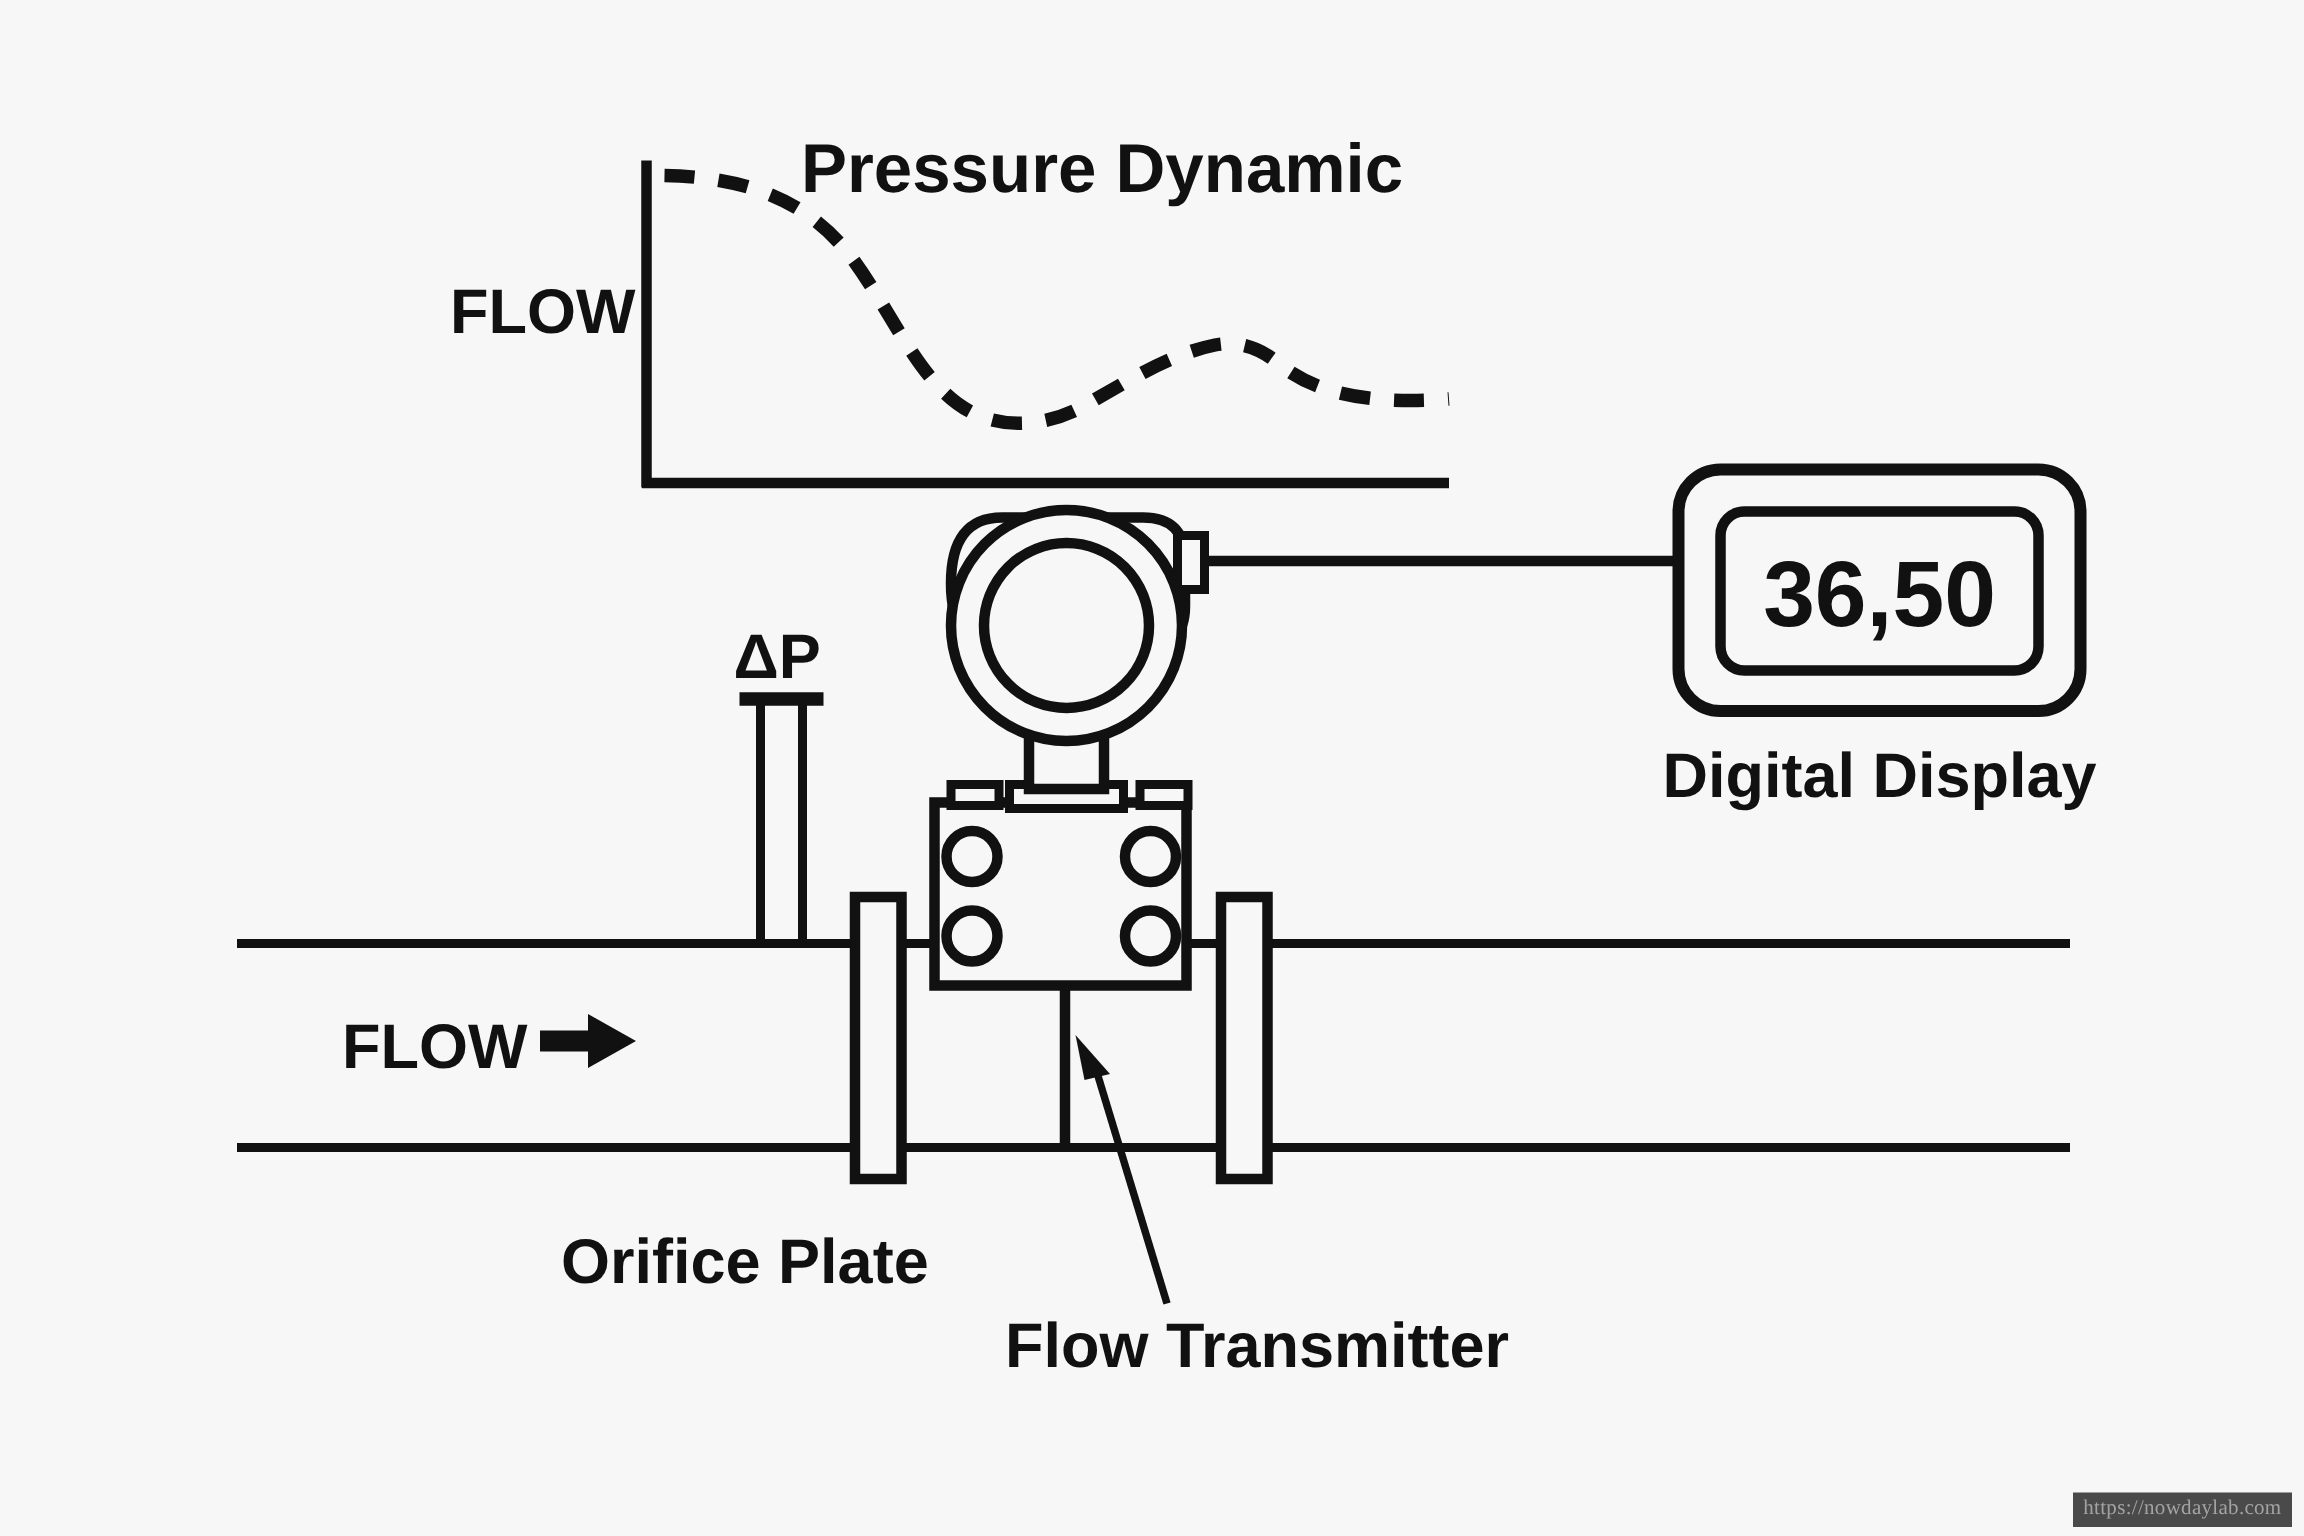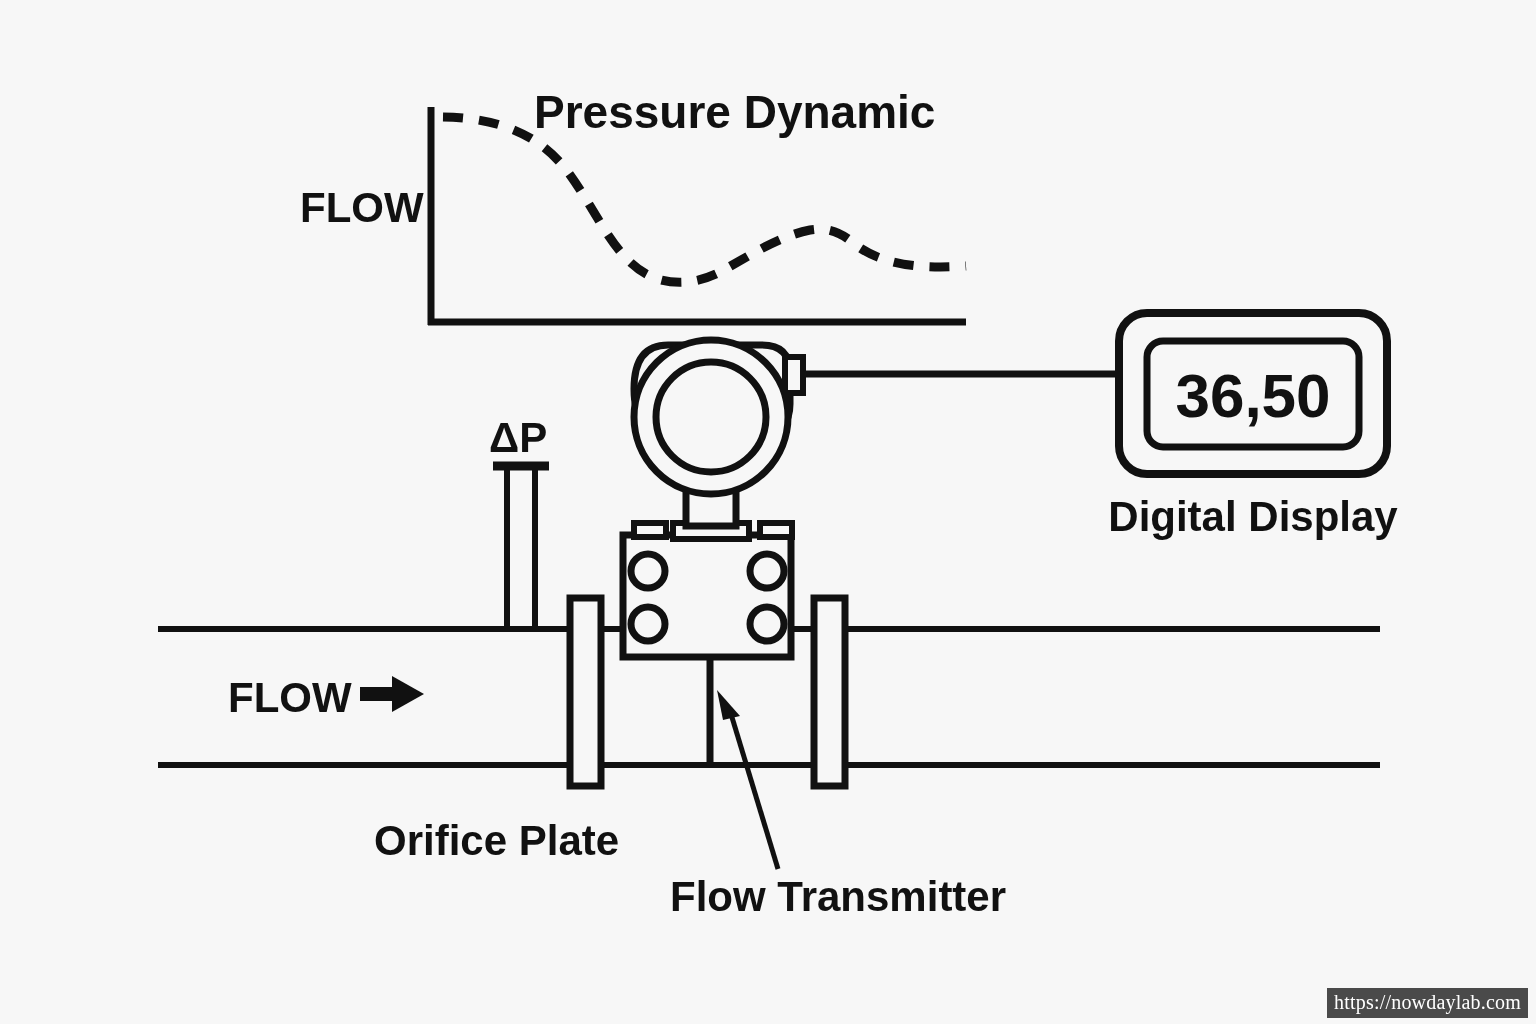--- a/index.html
+++ b/index.html
@@ -53,23 +53,23 @@
   .lbl-dp         { font-size: 42px; }
   .lbl-flow-pipe  { font-size: 42px; }
   .lbl-part       { font-size: 42px; }
   .lbl-display    { font-size: 42px; }
   .lbl-value      { font-size: 62px; }
   #watermark {
     position: absolute;
     right: 8px;
     bottom: 6px;
     background: #4a4a4a;
-    color: #ffffff;
+    color: #a3a3a3;
     font-family: "Liberation Serif", serif;
-    font-size: 20px;
+    font-size: 14px;
     letter-spacing: 0.2px;
     padding: 3px 7px 4px 7px;
     white-space: nowrap;
   }
 </style>
 </head>
 <body>
 
 <div id="stage">
 

